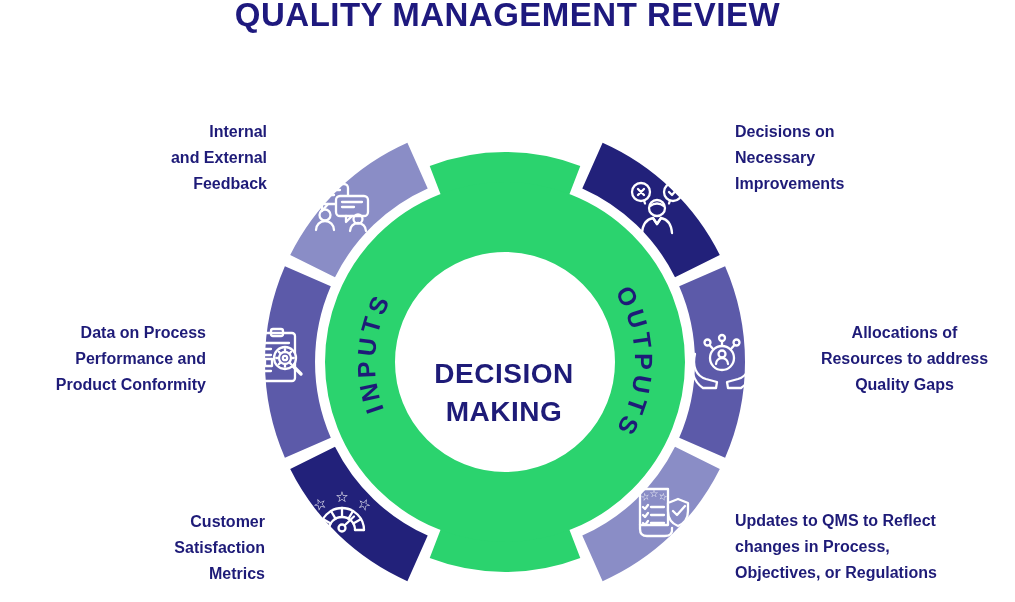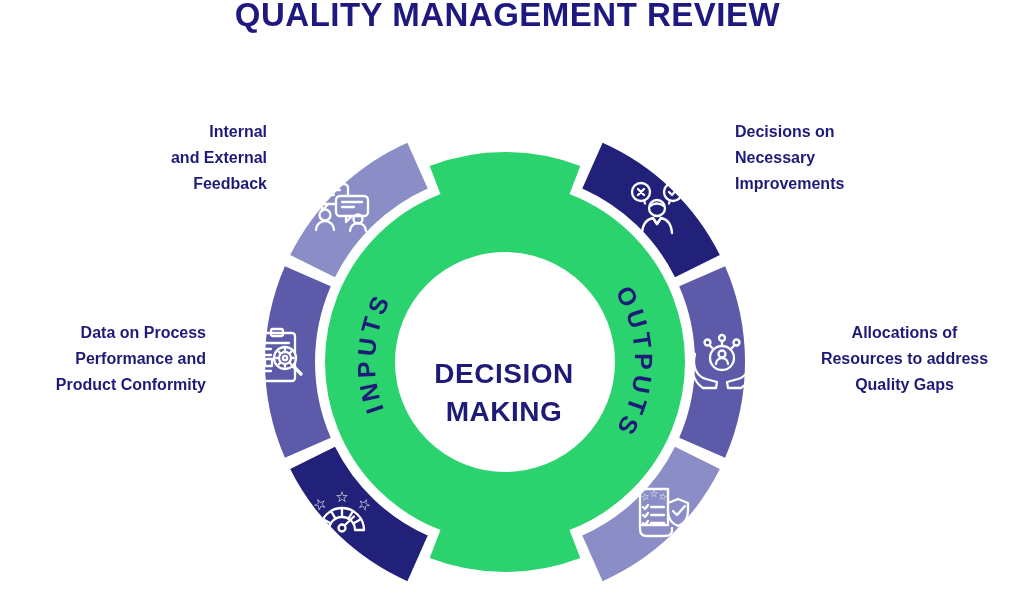--- a/index.html
+++ b/index.html
@@ -182,21 +182,27 @@
 
   <div class="center-label">DECISION
 MAKING</div>
 
   <div class="side-label align-r lbl-feedback">Internal
 and External
 Feedback</div>
   <div class="side-label align-r lbl-process">Data on Process
 Performance and
 Product Conformity</div>
+  <div class="side-label align-r lbl-customer">Customer
+Satisfaction
+Metrics</div>
 
   <div class="side-label align-l lbl-decisions">Decisions on
 Necessary
 Improvements</div>
   <div class="side-label align-l lbl-allocations">Allocations of
 Resources to address
 Quality Gaps</div>
+  <div class="side-label align-l lbl-updates">Updates to QMS to Reflect
+changes in Process,
+Objectives, or Regulations</div>
 
 </div>
 
 </body></html>

